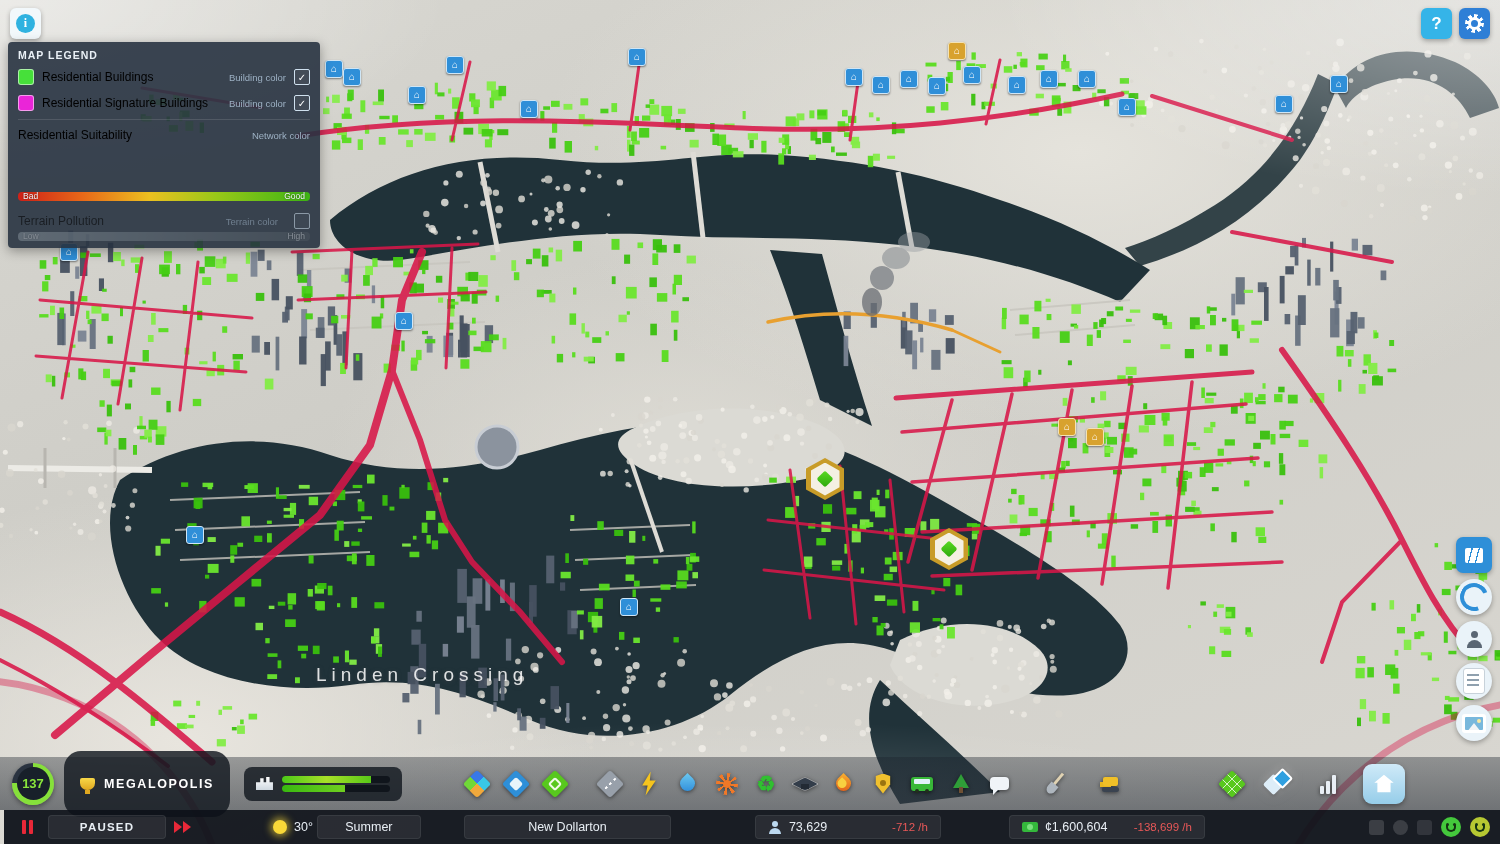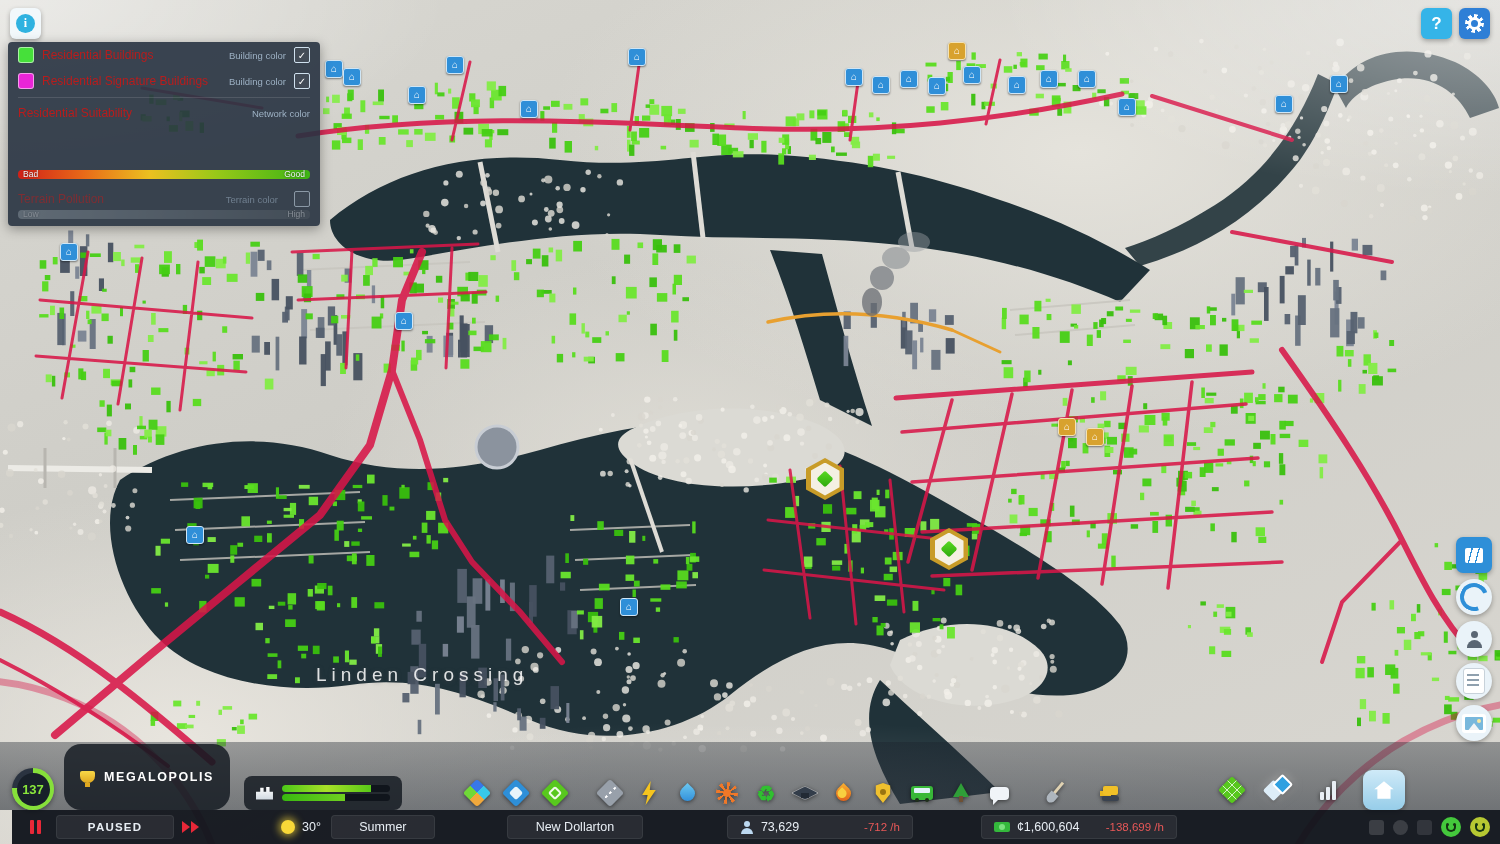--- a/index.html
+++ b/index.html
@@ -37,21 +37,21 @@
   .legend-header{position:relative;height:30px;display:flex;align-items:center;justify-content:center;
     background:rgba(255,255,255,.05);border-bottom:1px solid rgba(255,255,255,.1);border-radius:4px 4px 0 0;}
   .legend-title{color:#53c6f5;font-size:12px;font-weight:bold;letter-spacing:1.6px;}
   .legend-gem{position:absolute;left:8px;top:4px;width:17px;height:17px;transform:rotate(45deg);border-radius:3px;
     background:linear-gradient(135deg,#67e42e,#23a80e);box-shadow:0 0 6px rgba(90,220,50,.8);}
   .legend-close{position:absolute;right:5px;top:3px;width:24px;height:24px;display:flex;align-items:center;justify-content:center;
     color:#fff;font-size:17px;cursor:default;border-radius:3px;}
   .legend-section{padding:7px 10px 3px;font-size:10.5px;font-weight:bold;letter-spacing:1px;color:#e9f0f6;}
   .lrow{display:flex;align-items:center;gap:8px;padding:5px 10px;}
   .swatch{width:14px;height:14px;border-radius:3px;border:1px solid rgba(255,255,255,.55);flex:none;}
-  .lab{flex:1;color:#b91c1c;}
+  .lab{flex:1;color:#000000;}
   .ctype{font-size:9.5px;color:#9db1c4;white-space:nowrap;}
   .cbox{width:14px;height:14px;border:1px solid #cfe0ee;border-radius:2px;flex:none;display:flex;align-items:center;justify-content:center;
     font-size:10px;color:#fff;background:rgba(255,255,255,.05);}
   .ldiv{height:1px;background:rgba(255,255,255,.12);margin:3px 10px;}
   .gradbar{position:relative;height:9px;border-radius:4px;margin:1px 10px 7px;overflow:hidden;}
   .gradbar.suit{background:linear-gradient(90deg,#d02018 0%,#e86818 22%,#ecc020 45%,#98c818 68%,#3cb414 100%);margin-top:48px;}
   .gradbar.poll{background:linear-gradient(90deg,#9aa6ae,#525c64);opacity:.75;text-decoration:underline;}
   .gradlab{position:absolute;top:0;font-size:8.5px;line-height:9px;color:#f2f6fa;text-shadow:0 0 2px rgba(0,0,0,.6);}
   .gradlab.l{left:5px;} .gradlab.r{right:5px;}
   .dimmed{opacity:.55;}
@@ -80,22 +80,22 @@
   .pers::after{content:"";position:absolute;left:2px;bottom:0;width:15px;height:8px;border-radius:8px 8px 0 0;background:#5a6673;}
   .note{width:20px;height:24px;background:#fff;border-radius:3px;position:relative;border:1px solid #c8d2da;}
   .note::after{content:"";position:absolute;left:3px;top:5px;width:12px;height:2px;background:#8fa0ae;
     box-shadow:0 5px 0 #8fa0ae,0 10px 0 #8fa0ae;}
   .photo{width:24px;height:19px;background:#fff;border-radius:3px;display:flex;align-items:center;justify-content:center;}
   .photo-in{width:18px;height:13px;background:#79b8dc;position:relative;overflow:hidden;border-radius:1px;}
   .photo-in::before{content:"";position:absolute;left:2px;bottom:-2px;border-left:7px solid rgba(0,0,0,0);border-right:7px solid rgba(0,0,0,0);border-bottom:9px solid #f2f5f7;}
   .photo-in::after{content:"";position:absolute;right:2px;top:2px;width:4px;height:4px;border-radius:50%;background:#f8e8a0;}
 
   
-  .toolbar{position:absolute;left:0;right:0;bottom:34px;height:68px;background:linear-gradient(180deg,rgba(26,33,43,.38),rgba(26,33,43,.55));
-    display:flex;align-items:flex-end;padding:0 12px;box-sizing:border-box;}
+  .toolbar{position:absolute;left:0;right:0;bottom:34px;height:53px;background:linear-gradient(180deg,rgba(26,33,43,.38),rgba(26,33,43,.55));
+    display:flex;align-items:center;padding:0 12px;box-sizing:border-box;}
   .lvl{width:42px;height:42px;border-radius:50%;background:conic-gradient(#86e03a 0 272deg,#2a3340 272deg 360deg);
     display:flex;align-items:center;justify-content:center;flex:none;box-shadow:0 2px 5px rgba(0,0,0,.4);}
   .lvl-in{width:33px;height:33px;border-radius:50%;background:#18202a;color:#8ae63c;font-size:13px;font-weight:bold;
     display:flex;align-items:center;justify-content:center;}
   .mile{height:34px;background:rgba(18,24,32,.82);border-radius:17px;display:flex;align-items:center;gap:9px;padding:16px 16px;margin-left:10px;}
   .trophy{width:15px;height:12px;background:linear-gradient(#f8d848,#e0a820);border-radius:2px 2px 7px 7px;position:relative;}
   .trophy::after{content:"";position:absolute;left:5px;bottom:-4px;width:5px;height:4px;background:#e0a820;}
   .mile-label{color:#fff;font-size:12.5px;font-weight:bold;letter-spacing:1.6px;}
   .progwrap{height:34px;background:rgba(18,24,32,.82);border-radius:8px;display:flex;align-items:center;gap:9px;padding:0 12px;margin-left:14px;}
   .cityic{width:17px;height:13px;background:linear-gradient(#fff,#cfd8e0);
@@ -147,33 +147,33 @@
   .iview{width:32px;height:32px;position:relative;filter:drop-shadow(0 0 5px rgba(255,255,255,.55));}
   .iview .d1{position:absolute;left:2px;top:9px;width:15px;height:15px;border-radius:2px;transform:rotate(45deg);background:#ddedf8;}
   .iview .d2{position:absolute;left:11px;top:3px;width:15px;height:15px;border-radius:2px;transform:rotate(45deg);background:#30a0e0;border:2px solid #fff;box-sizing:border-box;}
   .statsic{display:flex;align-items:flex-end;gap:2px;height:20px;}
   .statsic span{width:4px;background:#e8eef4;border-radius:1px;}
   .home-btn{width:42px;height:40px;border-radius:9px;background:linear-gradient(#cfeaf8,#96cde9);display:flex;align-items:center;justify-content:center;
     box-shadow:0 2px 5px rgba(0,0,0,.35);margin-left:4px;}
   .homeic{width:22px;height:20px;background:#fff;clip-path:polygon(50% 6%,94% 46%,80% 46%,80% 94%,20% 94%,20% 46%,6% 46%);}
 
   
-  .status{position:absolute;left:12px;right:0;bottom:0;height:34px;background:rgba(13,17,24,.94);display:flex;align-items:center;
+  .status{position:absolute;left:4px;right:0;bottom:0;height:34px;background:rgba(13,17,24,.94);display:flex;align-items:center;
     padding:0 10px;box-sizing:border-box;color:#e8eef4;font-size:12.5px;}
   .pausebtn{width:26px;height:26px;display:flex;align-items:center;justify-content:center;gap:3px;flex:none;}
   .pausebtn i{width:4px;height:14px;background:#e82838;border-radius:1px;}
   .sbox{height:24px;background:rgba(255,255,255,.07);border:1px solid rgba(255,255,255,.07);border-radius:4px;
     display:flex;align-items:center;padding:0 12px;box-sizing:border-box;}
   .paused-box{width:118px;justify-content:center;font-weight:bold;letter-spacing:1.2px;font-size:11.5px;margin-left:8px;}
   .ff{display:flex;gap:1px;margin-left:8px;}
   .ff i{width:0;height:0;border-top:6px solid rgba(0,0,0,0);border-bottom:6px solid rgba(0,0,0,0);border-left:8px solid #e82838;}
   .weather{display:flex;align-items:center;gap:7px;margin-left:82px;}
   .sun{width:14px;height:14px;border-radius:50%;background:#f8d838;box-shadow:0 0 7px 3px rgba(248,216,56,.55);}
-  .season-box{width:104px;justify-content:center;margin-left:10px;}
-  .city-box{width:136px;justify-content:center;margin-left:72px;}
+  .season-box{width:104px;justify-content:center;margin-left:4px;}
+  .city-box{width:207px;justify-content:center;margin-left:43px;}
   .pop-box{width:186px;margin-left:84px;gap:7px;}
   .money-box{width:196px;margin-left:68px;gap:7px;}
   .trend{margin-left:auto;color:#e85858;font-size:11.5px;}
   .peep{position:relative;width:14px;height:13px;flex:none;}
   .peep::before{content:"";position:absolute;left:4px;top:0;width:6px;height:6px;border-radius:50%;background:#bcd8f0;}
   .peep::after{content:"";position:absolute;left:1px;bottom:0;width:12px;height:6px;border-radius:6px 6px 0 0;background:#bcd8f0;}
   .bill{width:16px;height:10px;background:#34b83c;border-radius:2px;position:relative;flex:none;}
   .bill::after{content:"";position:absolute;left:5px;top:2px;width:6px;height:6px;border-radius:50%;background:#7ae07e;}
   .rgroup{margin-left:auto;display:flex;align-items:center;gap:9px;}
   .mini{width:15px;height:15px;border-radius:3px;background:rgba(255,255,255,.25);opacity:.6;}
@@ -1712,20 +1712,21 @@
     <div class="info-i">i</div>
   </div>
   <div class="sqbtn" id="help-btn">
     <span>?</span>
   </div>
   <div class="sqbtn" id="settings-btn">
     <div class="gear"></div>
   </div>
 
   <div class="legend">
+    <div class="legend-section">MAP LEGEND</div>
 
     <div class="lrow">
       <div class="swatch" style="background:#46e03a;"></div>
       <div class="lab">Residential Buildings</div>
       <div class="ctype">Building color</div>
       <div class="cbox">✓</div>
     </div>
     <div class="lrow">
       <div class="swatch" style="background:#ea25d8;"></div>
       <div class="lab">Residential Signature Buildings</div>

